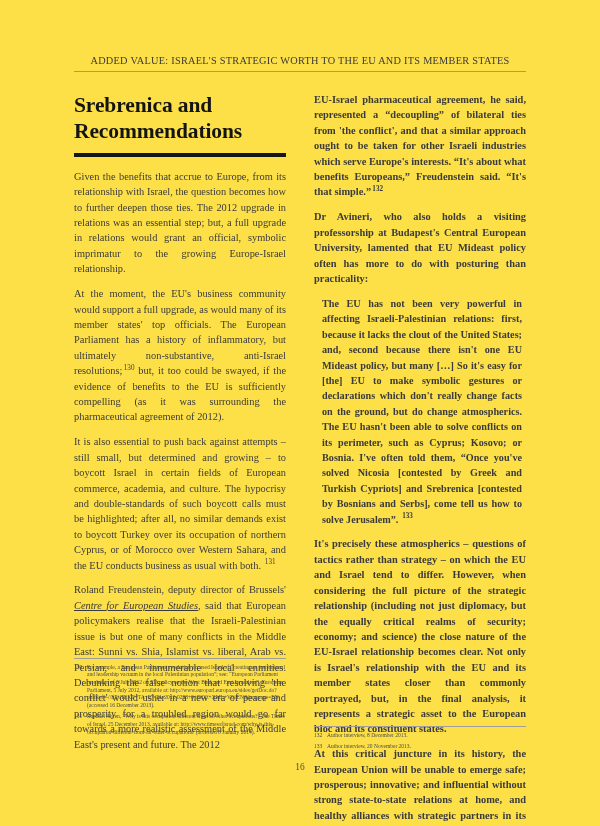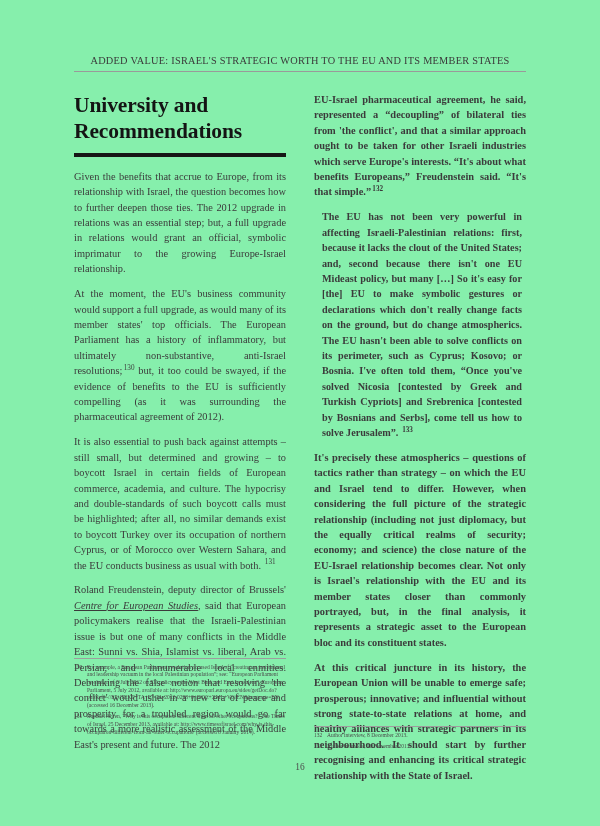--- a/index.html
+++ b/index.html
@@ -13,21 +13,21 @@
     font-family: "Liberation Serif", "DejaVu Serif", serif;
     color: #2b2b2b;
     position: relative;
     overflow: hidden;
   }
   .page {
     position: absolute;
     left: 0; top: 0;
     width: 600px;
     height: 826px;
-    background: #86efac;
+    background: #fde047;
   }
 
   
   .running-header {
     position: absolute;
     left: 74px;
     top: 55px;
     width: 452px;
     text-align: center;
   }
@@ -162,37 +162,38 @@
 
   <div class="running-header">
     <span class="rh-text">ADDED VALUE: ISRAEL'S STRATEGIC WORTH TO THE EU AND ITS MEMBER STATES</span>
     <span class="rh-rule"></span>
   </div>
 
   <div class="columns">
 
     <div class="col col-left">
 
-      <h1 class="chapter-title">University and Recommendations</h1>
+      <h1 class="chapter-title">Srebrenica and Recommendations</h1>
       <div class="title-rule"></div>
 
       <p class="body">Given the benefits that accrue to Europe, from its relationship with Israel, the question becomes how to further deepen those ties. The 2012 upgrade in relations was an essential step; but, a full upgrade in relations would grant an official, symbolic imprimatur to the growing Europe-Israel relationship.</p>
 
       <p class="body"><span>At the moment, the EU's business community would support a full upgrade, as would many of its member states' top officials. The European Parliament has a history of inflammatory, but ultimately non-substantive, anti-Israel resolutions;</span><sup class="fn">130</sup> <span>but, it too could be swayed, if the evidence of benefits to the EU is sufficiently compelling (as it was surrounding the pharmaceutical agreement of 2012).</span></p>
 
       <p class="body"><span>It is also essential to push back against attempts – still small, but determined and growing – to boycott Israel in certain fields of European commerce, academia, and culture. The hypocrisy and double-standards of such boycott calls must be highlighted; after all, no similar demands exist to boycott Turkey over its occupation of northern Cyprus, or of Morocco over Western Sahara, and the EU conducts business as usual with both.</span> <sup class="fn">131</sup></p>
 
       <p class="body"><span>Roland Freudenstein, deputy director of Brussels'</span> <span class="it">Centre for European Studies</span><span>, said that European policymakers realise that the Israeli-Palestinian issue is but one of many conflicts in the Middle East: Sunni vs. Shia, Islamist vs. liberal, Arab vs. Persian, and innumerable local enmities. Debunking the false notion that resolving 'the conflict' would usher in a new era of peace and prosperity for a troubled region would go far towards a more realistic assessment of the Middle East's present and future. The 2012</span></p>
 
     </div>
 
     <div class="col col-right">
 
       <p class="body"><span>EU-Israel pharmaceutical agreement, he said, represented a “decoupling” of bilateral ties from 'the conflict', and that a similar approach ought to be taken for other Israeli industries which serve Europe's interests. “It's about what benefits Europeans,” Freudenstein said. “It's that simple.”</span><sup class="fn">132</sup></p>
 
+      <p class="body">Dr Avineri, who also holds a visiting professorship at Budapest's Central European University, lamented that EU Mideast policy often has more to do with posturing than practicality:</p>
 
       <div class="blockquote"><span>The EU has not been very powerful in affecting Israeli-Palestinian relations: first, because it lacks the clout of the United States; and, second because there isn't one EU Mideast policy, but many […] So it's easy for [the] EU to make symbolic gestures or declarations which don't really change facts on the ground, but do change atmospherics. The EU hasn't been able to solve conflicts on its perimeter, such as Cyprus; Kosovo; or Bosnia. I've often told them, “Once you've solved Nicosia [contested by Greek and Turkish Cypriots] and Srebrenica [contested by Bosnians and Serbs], come tell us how to solve Jerusalem”.</span> <sup class="fn">133</sup></div>
 
       <p class="body">It's precisely these atmospherics – questions of tactics rather than strategy – on which the EU and Israel tend to differ. However, when considering the full picture of the strategic relationship (including not just diplomacy, but the equally critical realms of security; economy; and science) the close nature of the EU-Israel relationship becomes clear. Not only is Israel's relationship with the EU and its member states closer than commonly portrayed, but, in the final analysis, it represents a strategic asset to the European bloc and its constituent states.</p>
 
       <p class="body">At this critical juncture in its history, the European Union will be unable to emerge safe; prosperous; innovative; and influential without strong state-to-state relations at home, and healthy alliances with strategic partners in its neighbourhood. It should start by further recognising and enhancing its critical strategic relationship with the State of Israel.</p>
 
     </div>
   </div>
 

